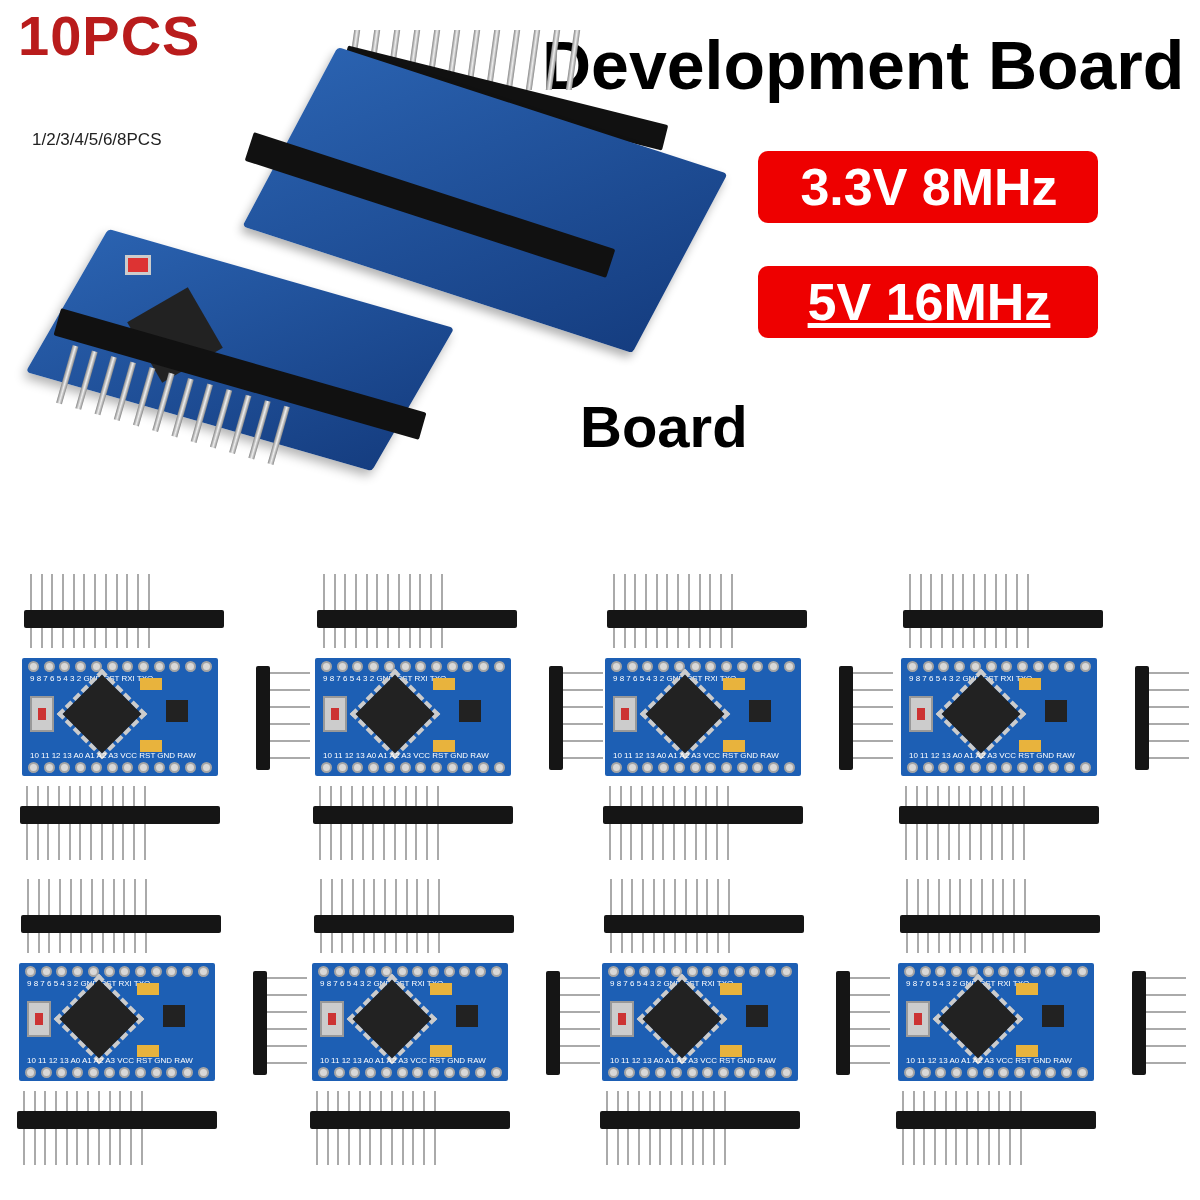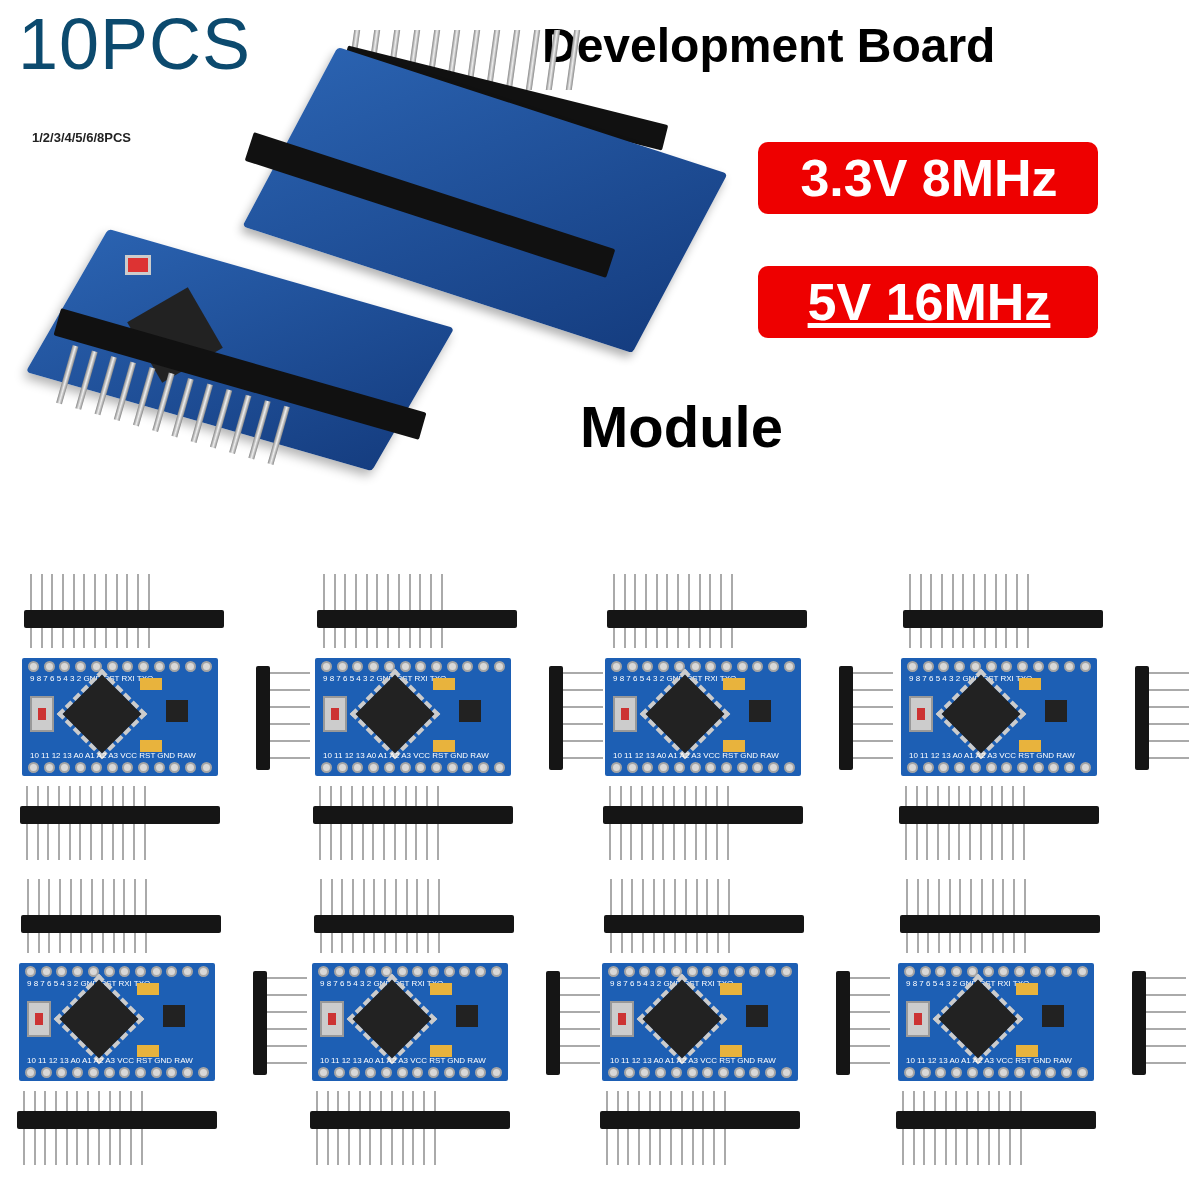--- a/index.html
+++ b/index.html
@@ -1,24 +1,24 @@
 <!DOCTYPE html>
 <html><head>
 <meta charset="utf-8">
 <style>
   * { box-sizing: border-box; margin: 0; padding: 0; }
   html, body { width: 1200px; height: 1200px; background: #ffffff; overflow: hidden; }
   body { position: relative; font-family: "Liberation Sans", sans-serif; }
 
-  .qty-title { position: absolute; left: 18px; top: 8px; font-size: 72px; font-weight: 400; color: #0c4a6e; letter-spacing: 1px; line-height: 1; }
-  .qty-sub { position: absolute; left: 32px; top: 130px; font-size: 13px; font-weight: 700; color: #222; }
-
-  .headline { position: absolute; left: 542px; top: 20px; font-size: 48px; font-weight: 700; color: #000; line-height: 1.1; }
+  .qty-title { position: absolute; left: 18px; top: 8px; font-size: 56px; font-weight: 700; color: #b91c1c; letter-spacing: 1px; line-height: 1; }
+  .qty-sub { position: absolute; left: 32px; top: 130px; font-size: 17px; font-weight: 400; color: #222; }
+
+  .headline { position: absolute; left: 542px; top: 28px; font-size: 68px; font-weight: 700; color: #000; line-height: 1.1; }
   .badge { position: absolute; left: 758px; background: #ee0000; color: #fff; font-weight: 700; font-size: 52px; border-radius: 10px; padding: 10px 16px 10px 18px; line-height: 1; width: 340px; text-align: center; }
-  .badge.b1 { top: 142px; }
+  .badge.b1 { top: 151px; }
   .badge.b2 { top: 266px; text-decoration: underline; }
   .mod-title { position: absolute; left: 580px; top: 396px; font-size: 58px; font-weight: 700; color: #000; line-height: 1.08; }
 
   
   .hero { position: absolute; }
   .hero-pcb { position: absolute; background: linear-gradient(135deg, #2a62b0, #153d80); border-radius: 4px; box-shadow: 0 6px 10px rgba(0,0,0,0.3); }
   .hero-pins { position: absolute; display: flex; gap: 14px; }
   .hero-pin { width: 6px; height: 60px; background: linear-gradient(90deg,#888,#eee,#888); }
   .hero-hdr { position: absolute; background: #111; border-radius: 2px; }
 
@@ -55,21 +55,21 @@
 </head>
 <body>
 
 <div class="qty-title">10PCS</div>
 <div class="qty-sub">1/2/3/4/5/6/8PCS</div>
 
 <div class="headline">Development Board</div>
 <div class="badge b1">3.3V 8MHz</div>
 <div class="badge b2">5V 16MHz</div>
 <div class="mod-title">
-  <div>Module</div>
+  <div>Board</div>
 </div>
 
 <div class="hero" style="left:40px; top:30px; width:720px; height:520px;">
   <div class="hero-pins" style="left:310px; top:0px; transform:skewX(-8deg);">
     <div class="hero-pin"></div>
       <div class="hero-pin"></div>
       <div class="hero-pin"></div>
       <div class="hero-pin"></div>
       <div class="hero-pin"></div>
       <div class="hero-pin"></div>

